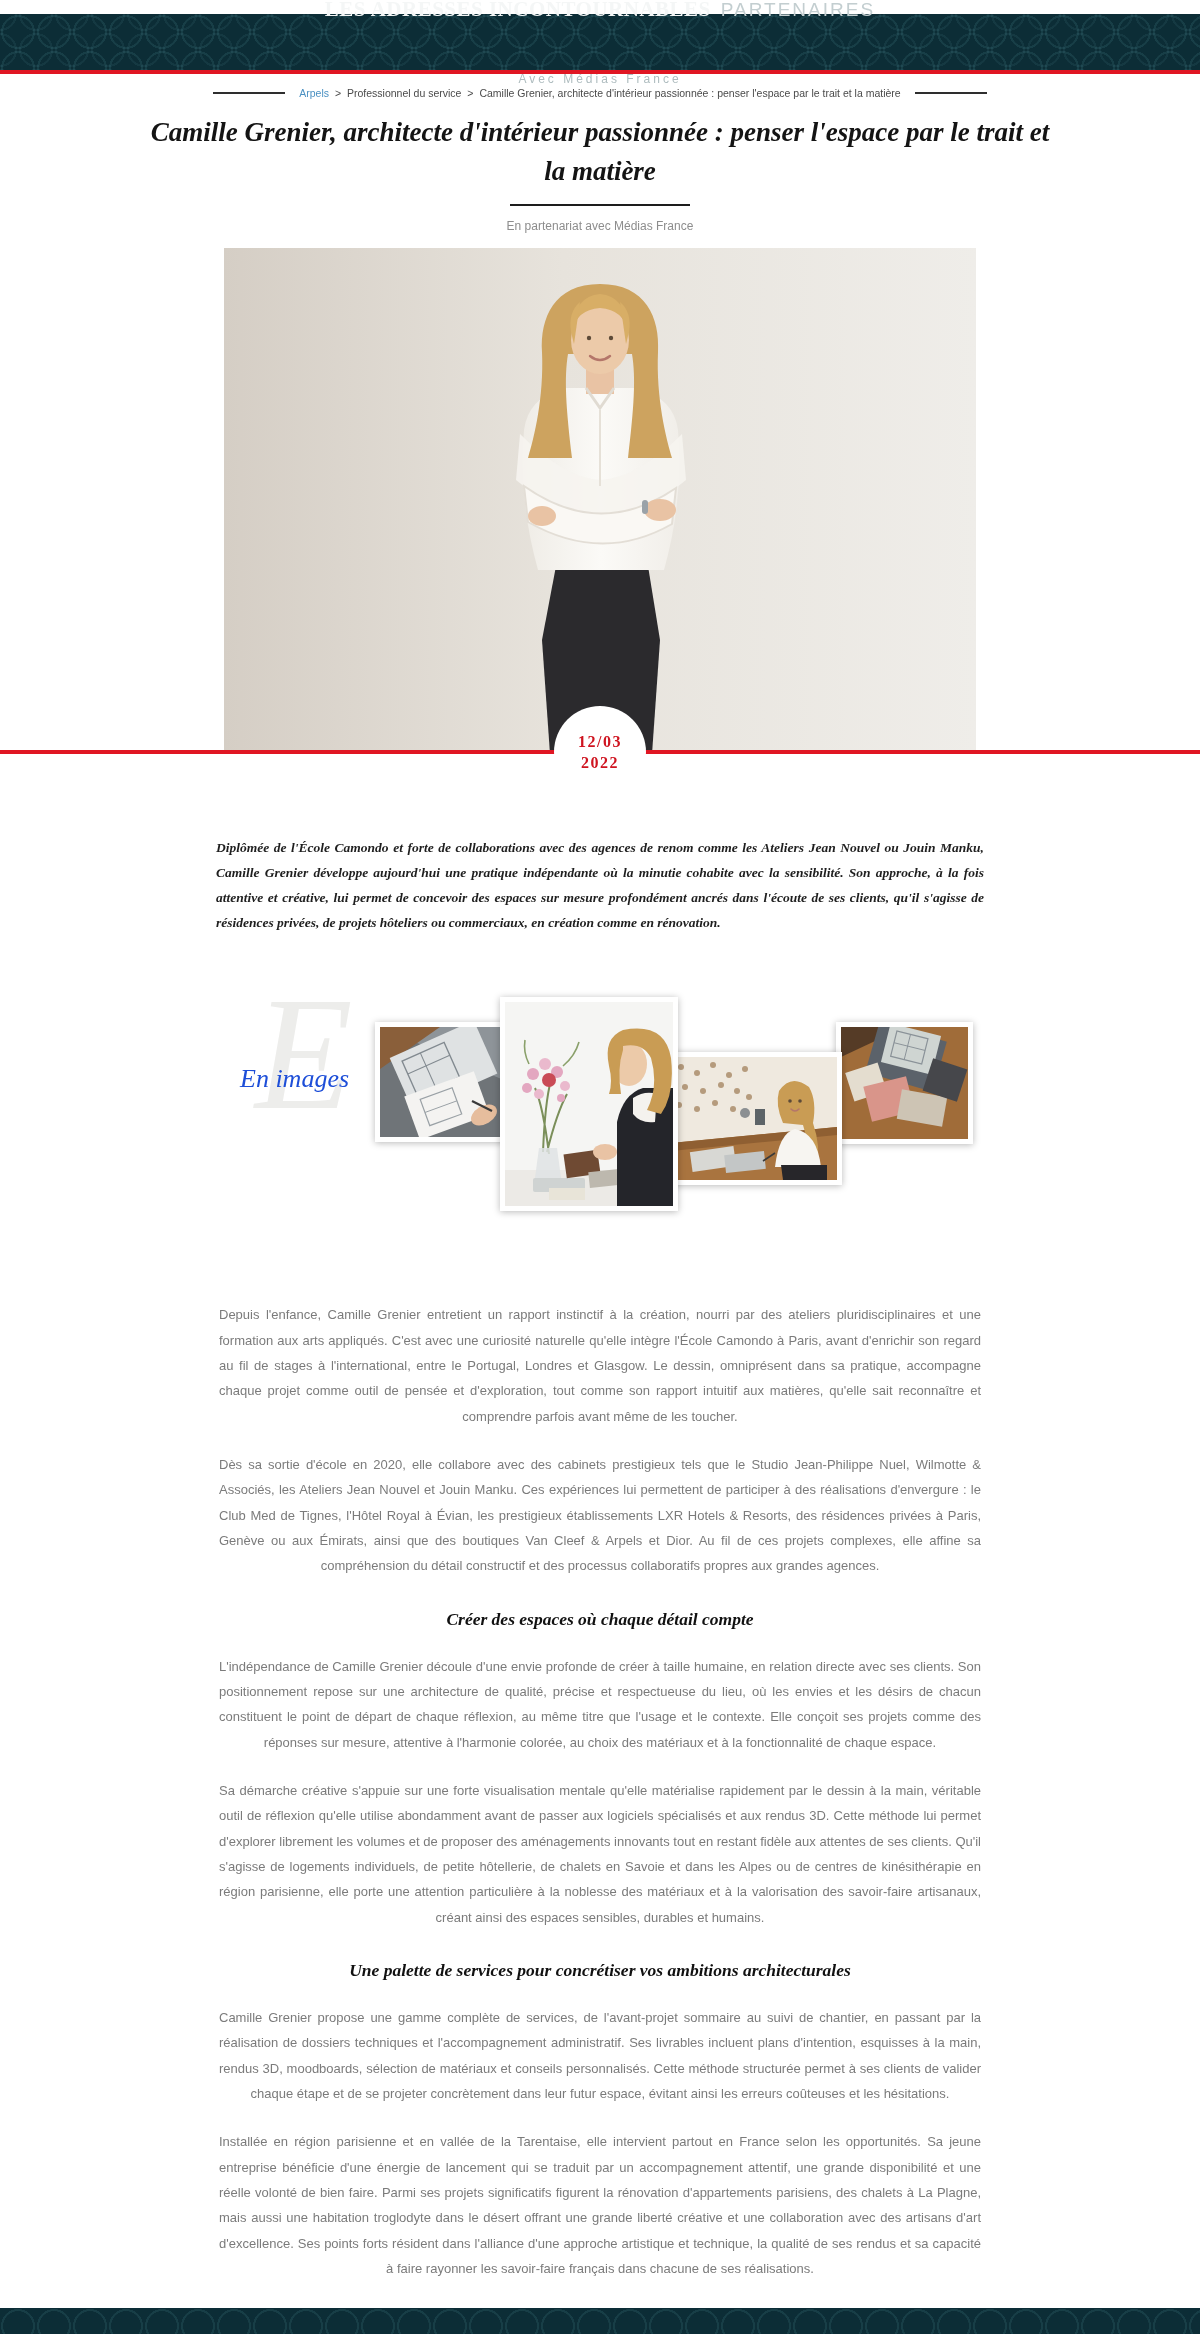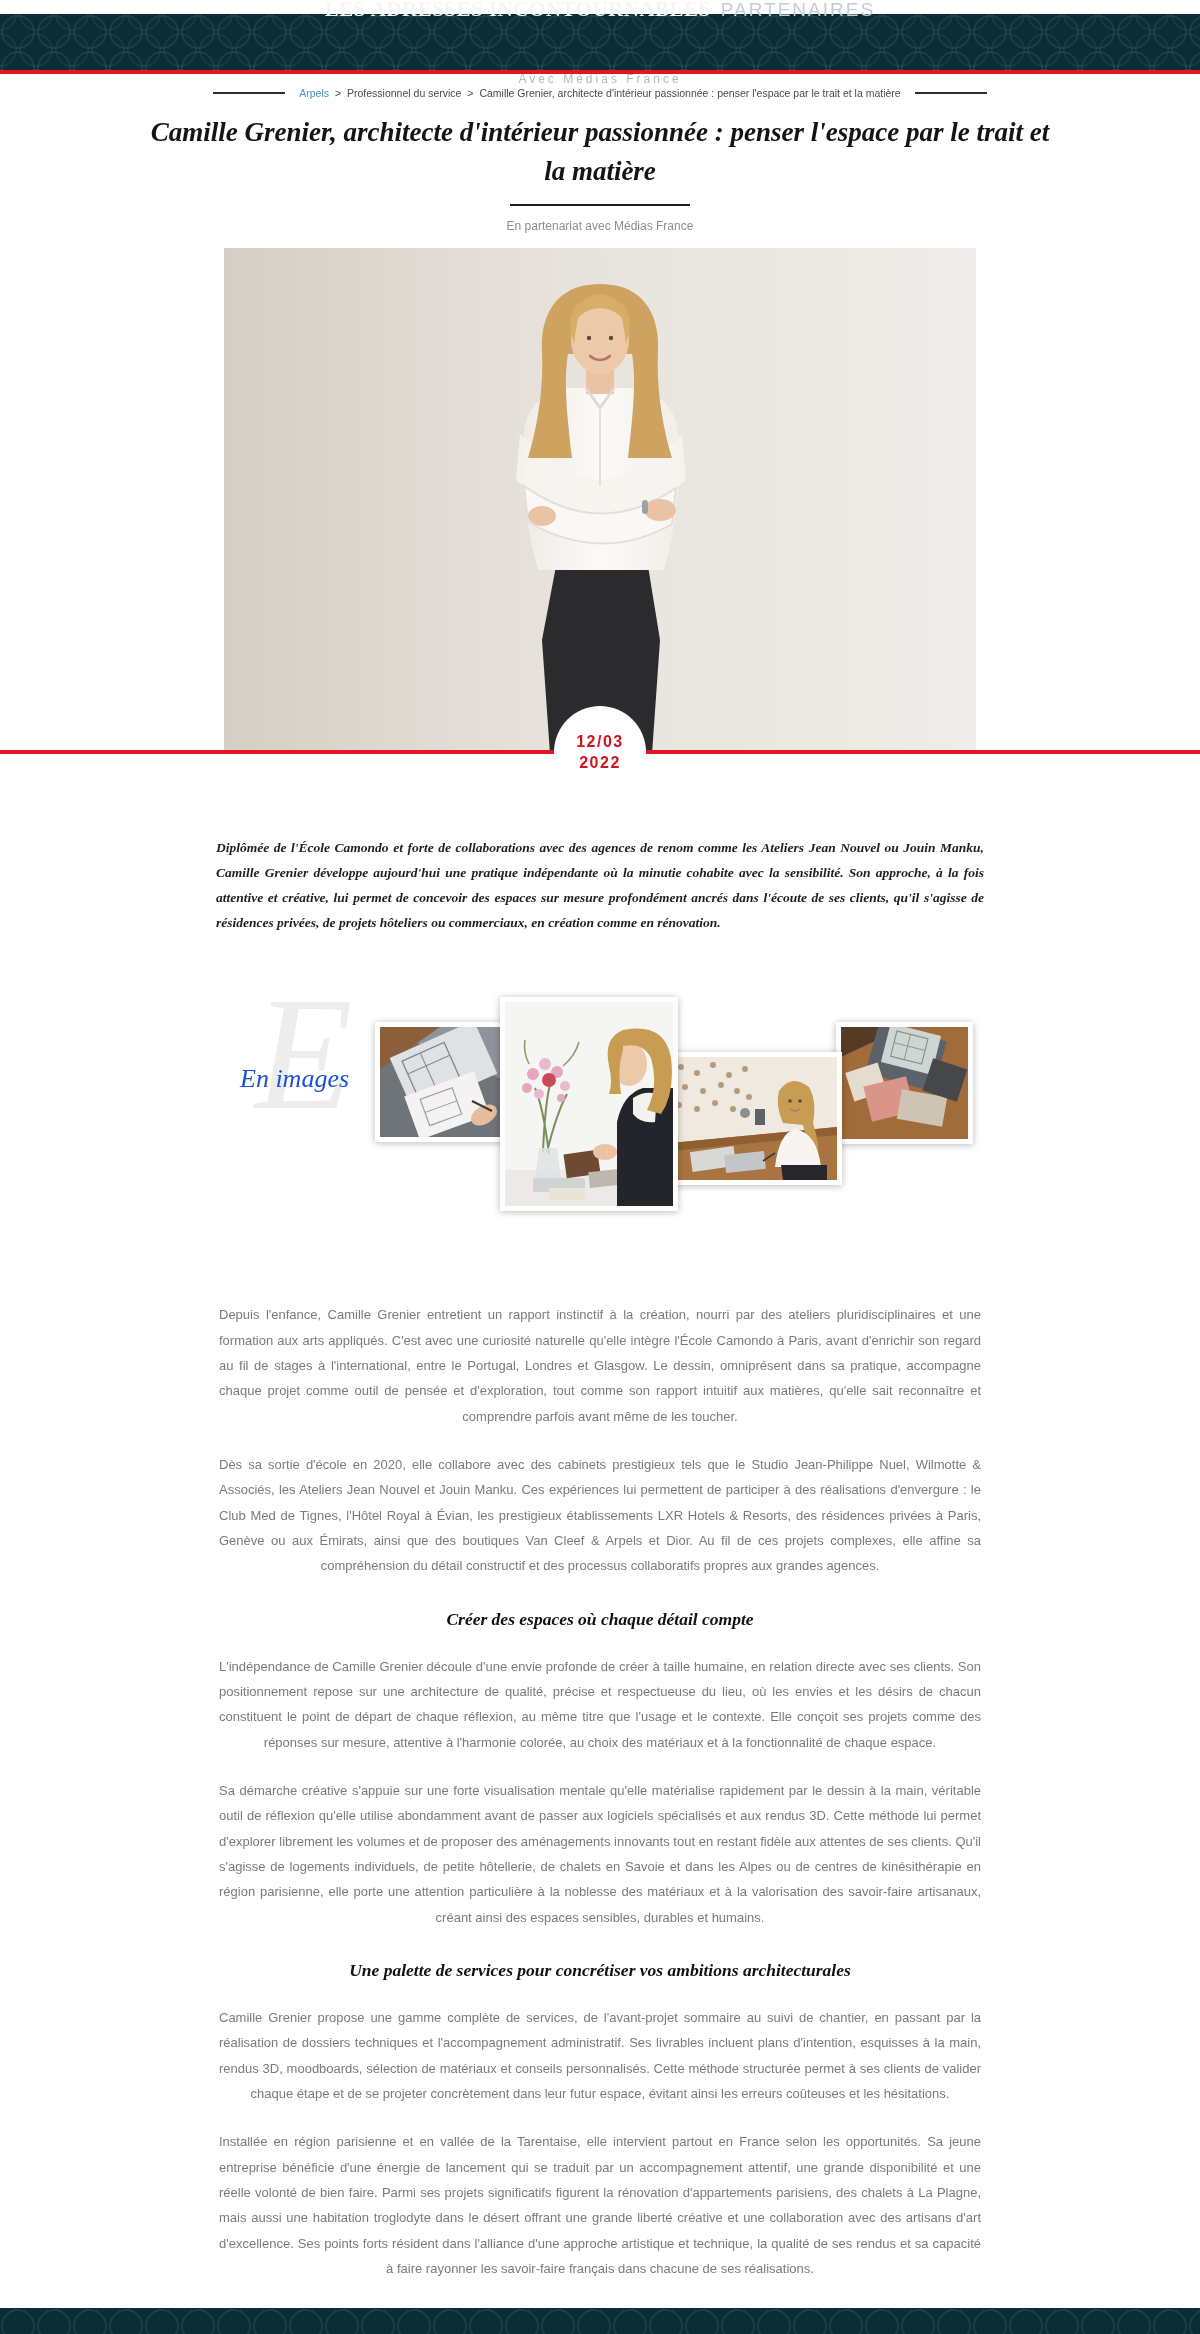--- a/index.html
+++ b/index.html
@@ -41,21 +41,21 @@
   .title-rule{width:180px;height:2px;background:#1d1d1d;margin:13px auto 0;}
   .partner-line{margin-top:13px;text-align:center;font-size:12px;color:#8d8d8d;}
 
   
   .hero-section{position:relative;margin-top:15px;height:552px;}
   .hero-photo{display:block;width:752px;height:506px;margin:0 auto;}
   .red-rule-hero{position:absolute;top:502px;left:0;width:100%;height:4px;background:#e01623;}
   .date-badge{
     position:absolute;top:458px;left:554px;width:92px;height:92px;border-radius:50%;
     background:#fff;display:flex;flex-direction:column;align-items:center;justify-content:center;
-    font-family:Liberation Sans, sans-serif;font-weight:bold;color:#cf1420;
+    font-family:Liberation Serif, serif;font-weight:bold;color:#cf1420;
     font-size:16px;letter-spacing:1.5px;line-height:1.35;
   }
 
   
   .intro{
     width:768px;margin:36px auto 0;
     font-family:"Liberation Serif",serif;font-style:italic;font-weight:bold;
     font-size:13.5px;line-height:1.85;color:#1f1f1f;
     text-align:justify;
   }

